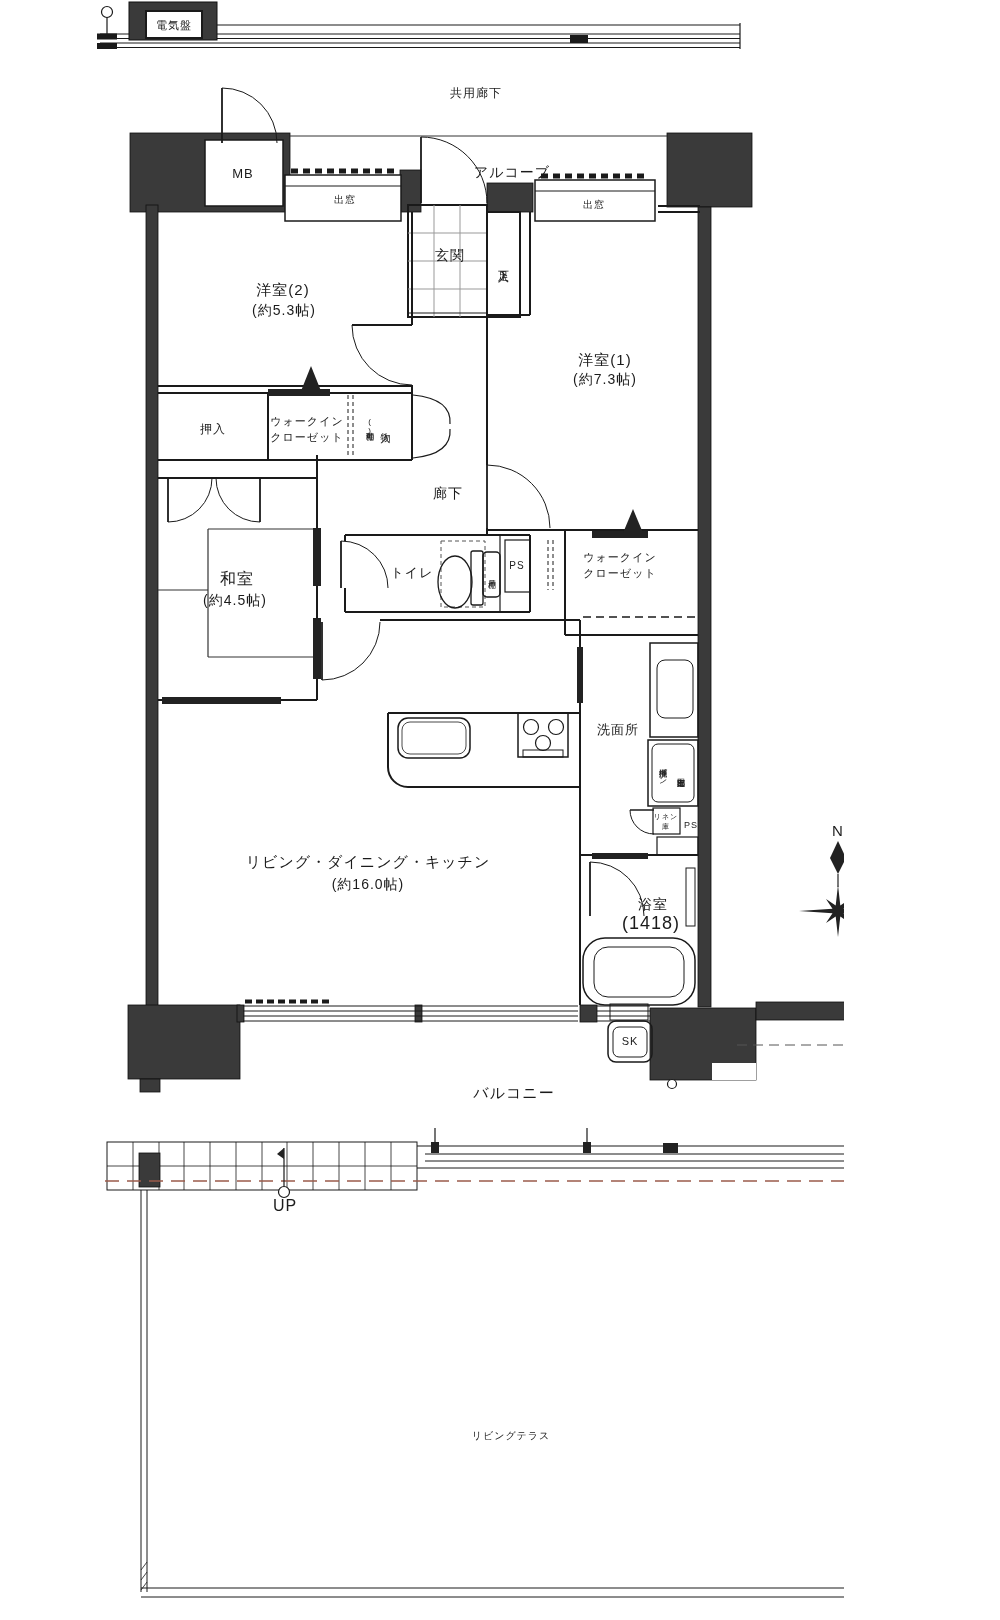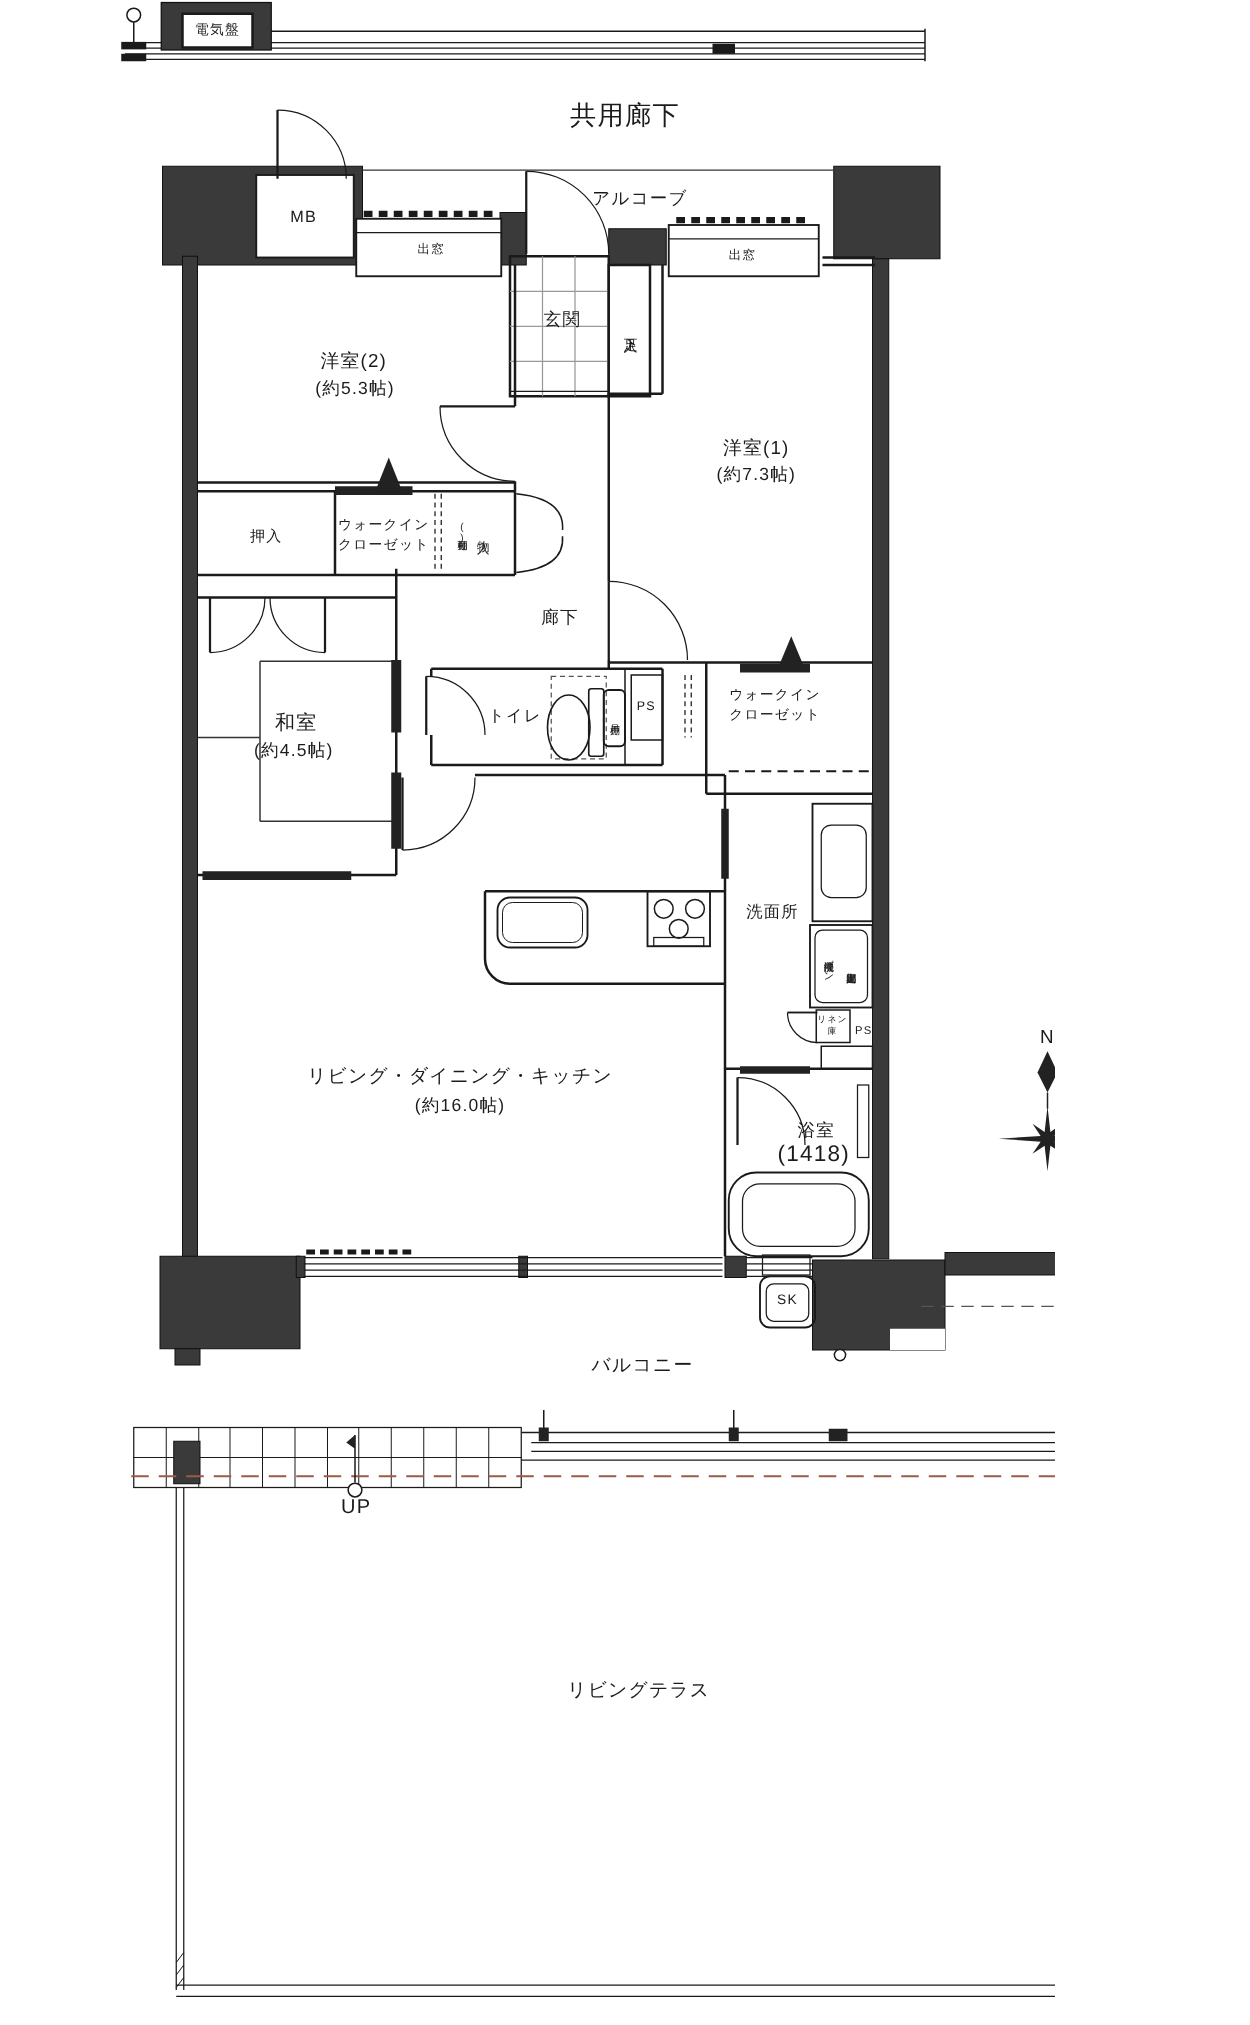--- a/index.html
+++ b/index.html
@@ -259,24 +259,24 @@
   </g>
 
   <g>
     <polygon points="838,841 846,858 838,874 830,858" fill="#222"></polygon>
     <line x1="838" y1="874" x2="838" y2="887" stroke="#222" stroke-width="1.2"></line>
     <polygon fill="#222" points="877,911 843.5,908.7 850,899 840.3,905.5 838,885 835.7,905.5 826,899 832.5,908.7 799,911 832.5,913.3 826,923 835.7,916.5 838,937 840.3,916.5 850,923 843.5,913.3"></polygon>
   </g>
 </svg>
 
 <div class="lbl" style="left:174px;top:25px;font-size:11px">電気盤</div>
-<div class="lbl" style="left:500px;top:93px;font-size:21px">共用廊下</div>
+<div class="lbl" style="left:476px;top:93px;font-size:12px">共用廊下</div>
 <div class="lbl" style="left:243px;top:173px;font-size:13px">MB</div>
 <div class="lbl" style="left:345px;top:200px;font-size:10px">出窓</div>
-<div class="lbl" style="left:512px;top:158px;font-size:14px">アルコーブ</div>
+<div class="lbl" style="left:512px;top:172px;font-size:14px">アルコーブ</div>
 <div class="lbl" style="left:594px;top:205px;font-size:10px">出窓</div>
 <div class="lbl" style="left:450px;top:255px;font-size:14px">玄関</div>
 <div class="lbl v" style="left:503px;top:262px;font-size:11px">下足入</div>
 <div class="lbl" style="left:283px;top:289px;font-size:15px">洋室(2)</div>
 <div class="lbl" style="left:284px;top:310px;font-size:14px">(約5.3帖)</div>
 <div class="lbl" style="left:605px;top:359px;font-size:15px">洋室(1)</div>
 <div class="lbl" style="left:605px;top:379px;font-size:14px">(約7.3帖)</div>
 <div class="lbl" style="left:213px;top:429px;font-size:12px">押入</div>
 <div class="lbl" style="left:307px;top:421px;font-size:11px">ウォークイン</div>
 <div class="lbl" style="left:307px;top:437px;font-size:11px">クローゼット</div>
@@ -296,16 +296,16 @@
 <div class="lbl" style="left:666px;top:816px;font-size:7px">リネン</div>
 <div class="lbl" style="left:666px;top:826px;font-size:7px">庫</div>
 <div class="lbl" style="left:691px;top:825px;font-size:9px">PS</div>
 <div class="lbl" style="left:368px;top:861px;font-size:15px">リビング・ダイニング・キッチン</div>
 <div class="lbl" style="left:368px;top:884px;font-size:14px">(約16.0帖)</div>
 <div class="lbl" style="left:653px;top:904px;font-size:14px">浴室</div>
 <div class="lbl" style="left:651px;top:923px;font-size:18px">(1418)</div>
 <div class="lbl" style="left:630px;top:1041px;font-size:11px">SK</div>
 <div class="lbl" style="left:514px;top:1092px;font-size:15px">バルコニー</div>
 <div class="lbl" style="left:285px;top:1206px;font-size:16px">UP</div>
-<div class="lbl" style="left:511px;top:1352px;font-size:15px">リビングテラス</div>
+<div class="lbl" style="left:511px;top:1436px;font-size:10px">リビングテラス</div>
 <div class="lbl" style="left:838px;top:830px;font-size:15px">N</div>
 
 </div>
 
 </body></html>

